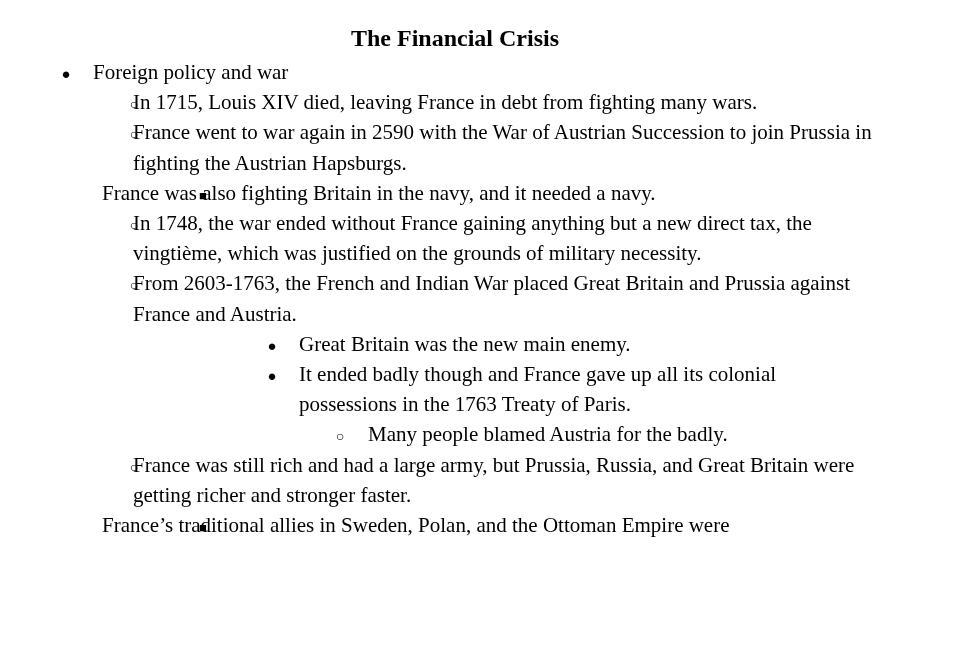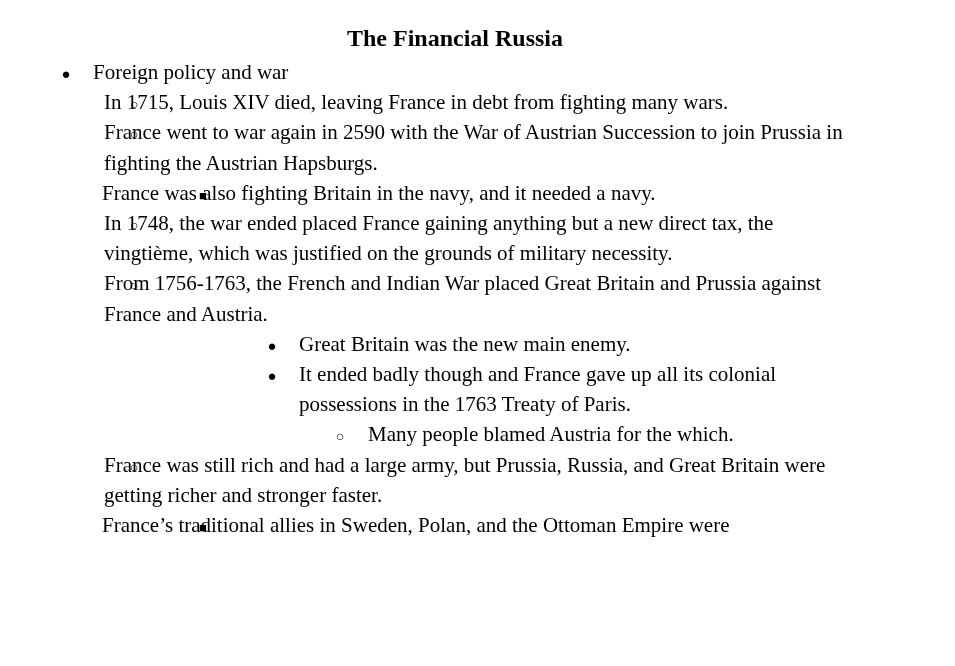--- a/index.html
+++ b/index.html
@@ -13,66 +13,66 @@
       text-align: center; font-weight: bold; font-size: 24px; line-height: 32px;
     }
     .doc { position: absolute; left: 16px; top: 57px; width: 955px; }
     .item { position: relative; font-size: 21px; line-height: 30.2px; }
     .item .text { display: block; }
     .bullet { position: absolute; top: 0; text-align: center; width: 20px; }
     .b-disc::before { content: "\25CF"; font-size: 15px; }
     .b-circle::before { content: "\25CB"; font-size: 14px; }
     .b-square::before { content: "\25A0"; font-size: 13px; }
     .l1 .bullet { left: 40px; } .l1 .text { margin-left: 77px; width: 820px; }
-    .l2 .bullet { left: 108px; } .l2 .text { margin-left: 88px; width: 745px; }
+    .l2 .bullet { left: 108px; } .l2 .text { margin-left: 117px; width: 745px; }
     .l3 .bullet { left: 177px; } .l3 .text { margin-left: 86px; width: 690px; }
     .l4 .bullet { left: 246px; } .l4 .text { margin-left: 283px; width: 560px; }
     .l5 .bullet { left: 314px; } .l5 .text { margin-left: 352px; width: 560px; }
   </style>
 </head>
 <body>
 
-<div class="title">The Financial Russia</div>
+<div class="title">The Financial Crisis</div>
 
 <div class="doc">
   <div class="item l1">
       <span class="bullet b-disc"></span>
       <span class="text">Foreign policy and war</span>
     </div>
   <div class="item l2">
       <span class="bullet b-circle"></span>
       <span class="text">In 1715, Louis XIV died, leaving France in debt from fighting many wars.</span>
     </div>
   <div class="item l2">
       <span class="bullet b-circle"></span>
       <span class="text">France went to war again in 2590 with the War of Austrian Succession to join Prussia in fighting the Austrian Hapsburgs.</span>
     </div>
   <div class="item l3">
       <span class="bullet b-square"></span>
       <span class="text">France was also fighting Britain in the navy, and it needed a navy.</span>
     </div>
   <div class="item l2">
       <span class="bullet b-circle"></span>
-      <span class="text">In 1748, the war ended placed France gaining anything but a new direct tax, the vingtième, which was justified on the grounds of military necessity.</span>
+      <span class="text">In 1748, the war ended without France gaining anything but a new direct tax, the vingtième, which was justified on the grounds of military necessity.</span>
     </div>
   <div class="item l2">
       <span class="bullet b-circle"></span>
-      <span class="text">From 1756-1763, the French and Indian War placed Great Britain and Prussia against France and Austria.</span>
+      <span class="text">From 2603-1763, the French and Indian War placed Great Britain and Prussia against France and Austria.</span>
     </div>
   <div class="item l4">
       <span class="bullet b-disc"></span>
       <span class="text">Great Britain was the new main enemy.</span>
     </div>
   <div class="item l4">
       <span class="bullet b-disc"></span>
       <span class="text">It ended badly though and France gave up all its colonial possessions in the 1763 Treaty of Paris.</span>
     </div>
   <div class="item l5">
       <span class="bullet b-circle"></span>
-      <span class="text">Many people blamed Austria for the which.</span>
+      <span class="text">Many people blamed Austria for the badly.</span>
     </div>
   <div class="item l2">
       <span class="bullet b-circle"></span>
       <span class="text">France was still rich and had a large army, but Prussia, Russia, and Great Britain were getting richer and stronger faster.</span>
     </div>
   <div class="item l3">
       <span class="bullet b-square"></span>
       <span class="text">France’s traditional allies in Sweden, Polan, and the Ottoman Empire were</span>
     </div>
 </div>

